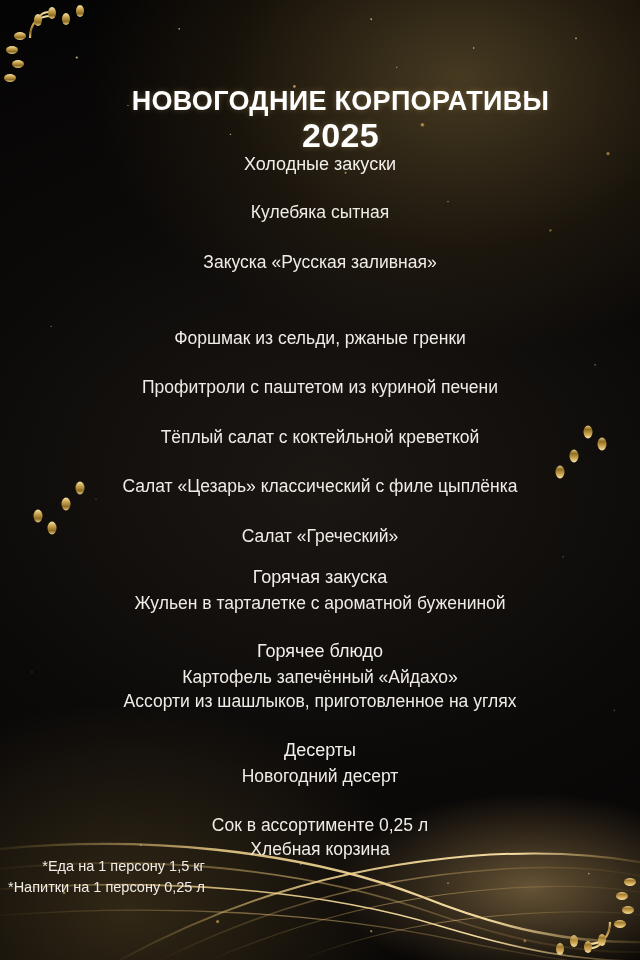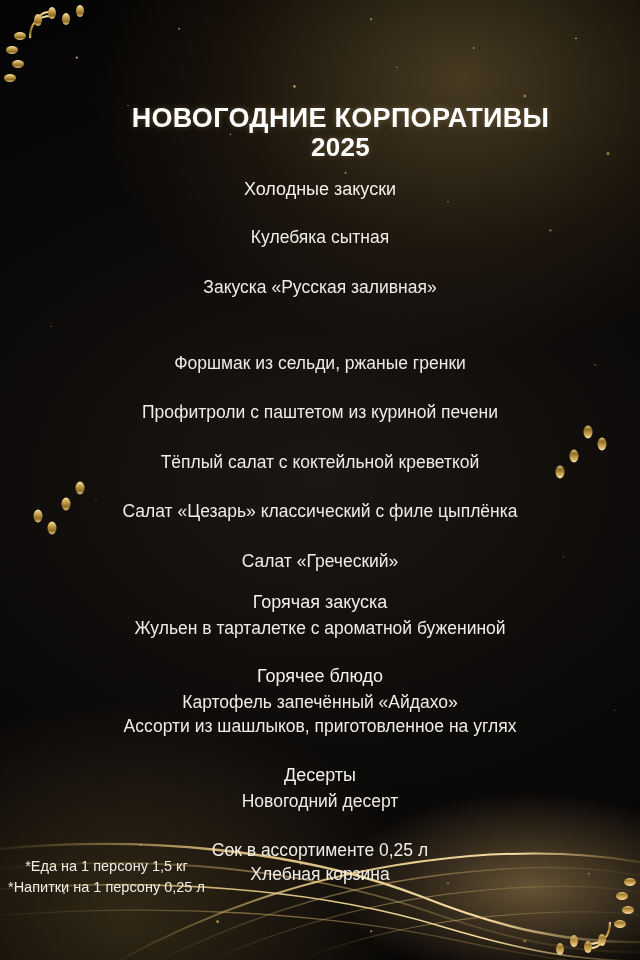--- a/index.html
+++ b/index.html
@@ -87,33 +87,33 @@
   
   .content {
     position: absolute;
     left: 0;
     top: 0;
     width: 640px;
     padding: 0;
     text-align: center;
   }
   .title {
-    margin: 17px;
+    margin: 0;
     padding-top: 86px;
     font-size: 27px;
     font-weight: bold;
     letter-spacing: 0.3px;
     color: #ffffff;
     line-height: 1.12;
     text-shadow: 0 0 6px rgba(255,220,150,0.25);
     padding-left: 41px;
   }
   .title .year {
     display: block;
-    font-size: 26px;
+    font-size: 34px;
   }
   .section-head {
     font-size: 18px;
     color: #f3f0ea;
     text-underline-offset: 3px;
     margin: 0;
   }
   .dish {
     font-size: 17.5px;
     color: #efece6;
@@ -122,21 +122,21 @@
     font-weight: 400;
   }
   .gap-lg { height: 26px; }
   .gap-md { height: 18px; }
   .gap-xs { height: 4px; }
 
   .notes {
     position: absolute;
     left: 8px;
     bottom: 62px;
-    text-align: center;
+    text-align: right;
     font-size: 14.5px;
     color: #f0ece5;
     line-height: 1.45;
   }
 </style>
 </head>
 <body>
 
 <div id="poster">
 

